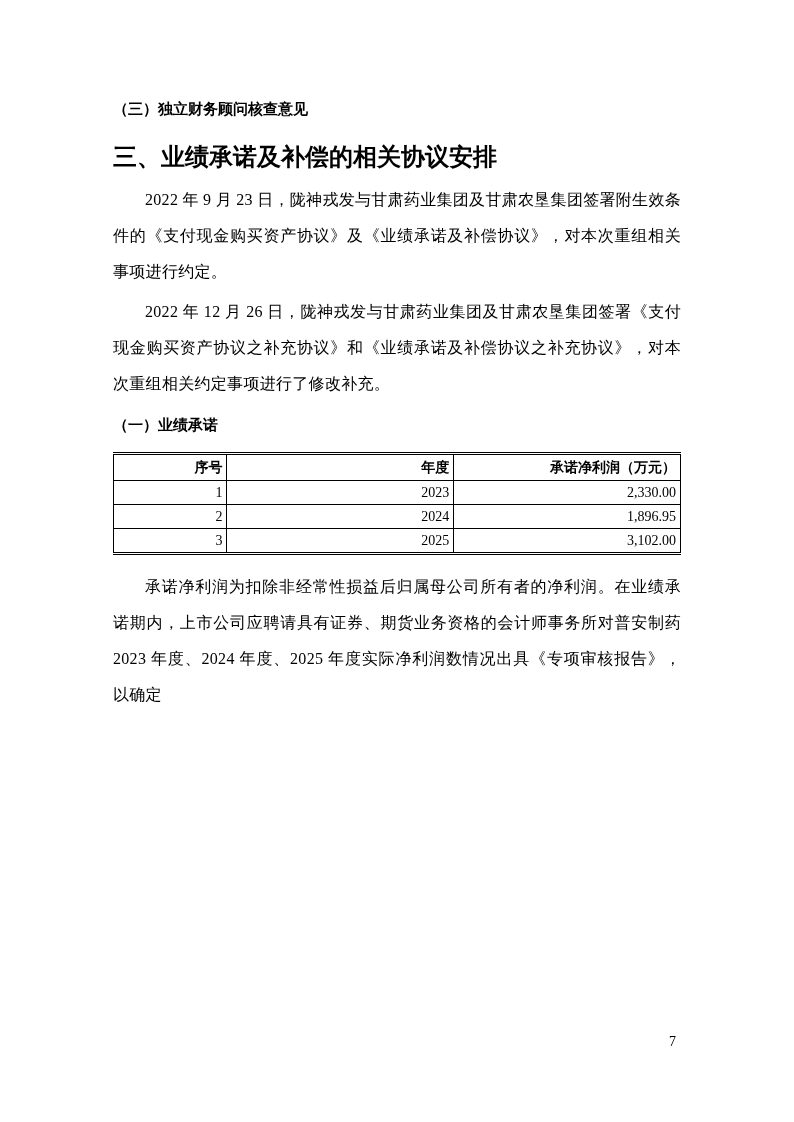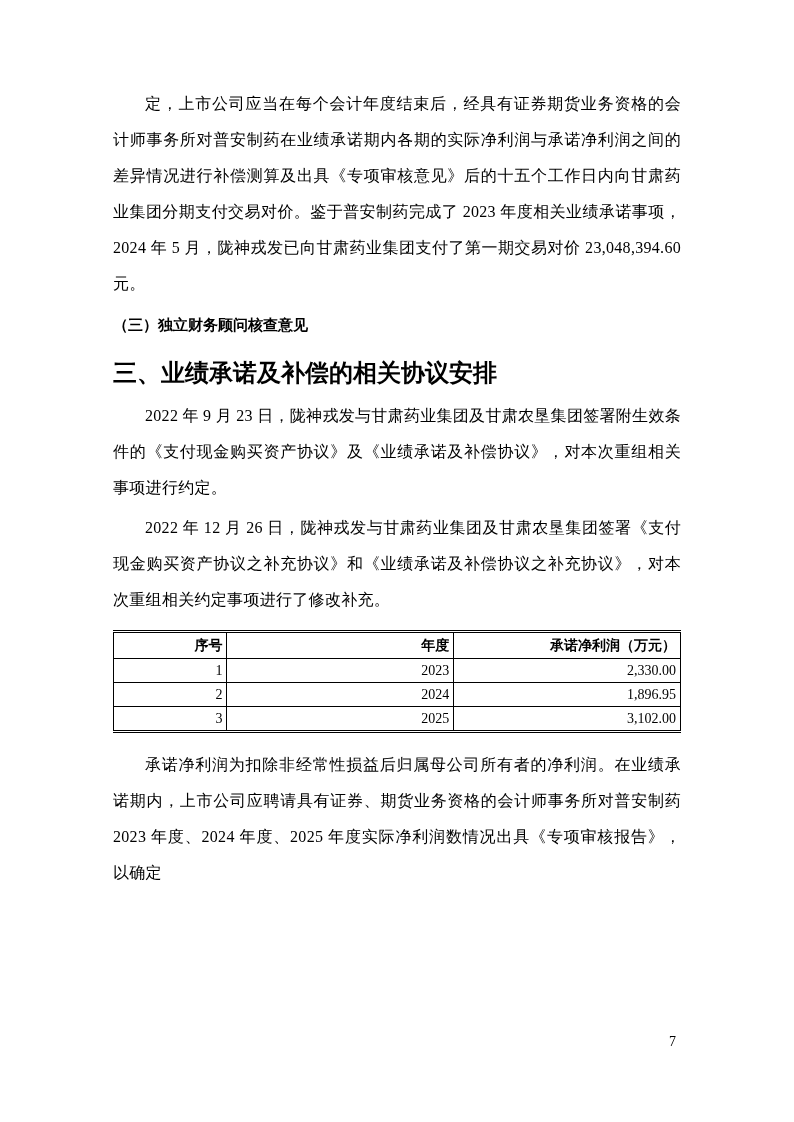--- a/index.html
+++ b/index.html
@@ -86,33 +86,33 @@
     right: 118px;
     font-size: 14px;
     font-family: "Liberation Serif", "DejaVu Serif", serif;
   }
 </style>
 </head>
 <body>
 
 <div class="page">
 
-  <p class="body-text">定，上市公司应当在每个会计年度结束后，经具有证券期货业务资格的会计师事务所对普安制药在业绩承诺期内各期的实际净利润与承诺净利润之间的差异情况进行补偿测算及出具《专项审核意见》后的十五个工作日内向甘肃药业集团分期支付交易对价。鉴于普安制药完成了 2023 年度相关业绩承诺事项，2024 年 5 月，陇神戎发已向甘肃药业集团支付了第一期交易对价 23,048,394.60 元。</p>
 
   <h3 class="level-2">（三）独立财务顾问核查意见</h3>
 
 
   <h2 class="level-1">三、业绩承诺及补偿的相关协议安排</h2>
 
   <p class="body-text">2022 年 9 月 23 日，陇神戎发与甘肃药业集团及甘肃农垦集团签署附生效条件的《支付现金购买资产协议》及《业绩承诺及补偿协议》，对本次重组相关事项进行约定。</p>
 
   <div class="gap-s"></div>
 
   <p class="body-text">2022 年 12 月 26 日，陇神戎发与甘肃药业集团及甘肃农垦集团签署《支付现金购买资产协议之补充协议》和《业绩承诺及补偿协议之补充协议》，对本次重组相关约定事项进行了修改补充。</p>
 
+  <h3 class="level-2">（一）业绩承诺</h3>
 
 
   <div class="table-wrap">
     <table class="commitment">
       <colgroup>
         <col class="col-index">
         <col class="col-year">
         <col class="col-profit">
       </colgroup>
       <thead>

